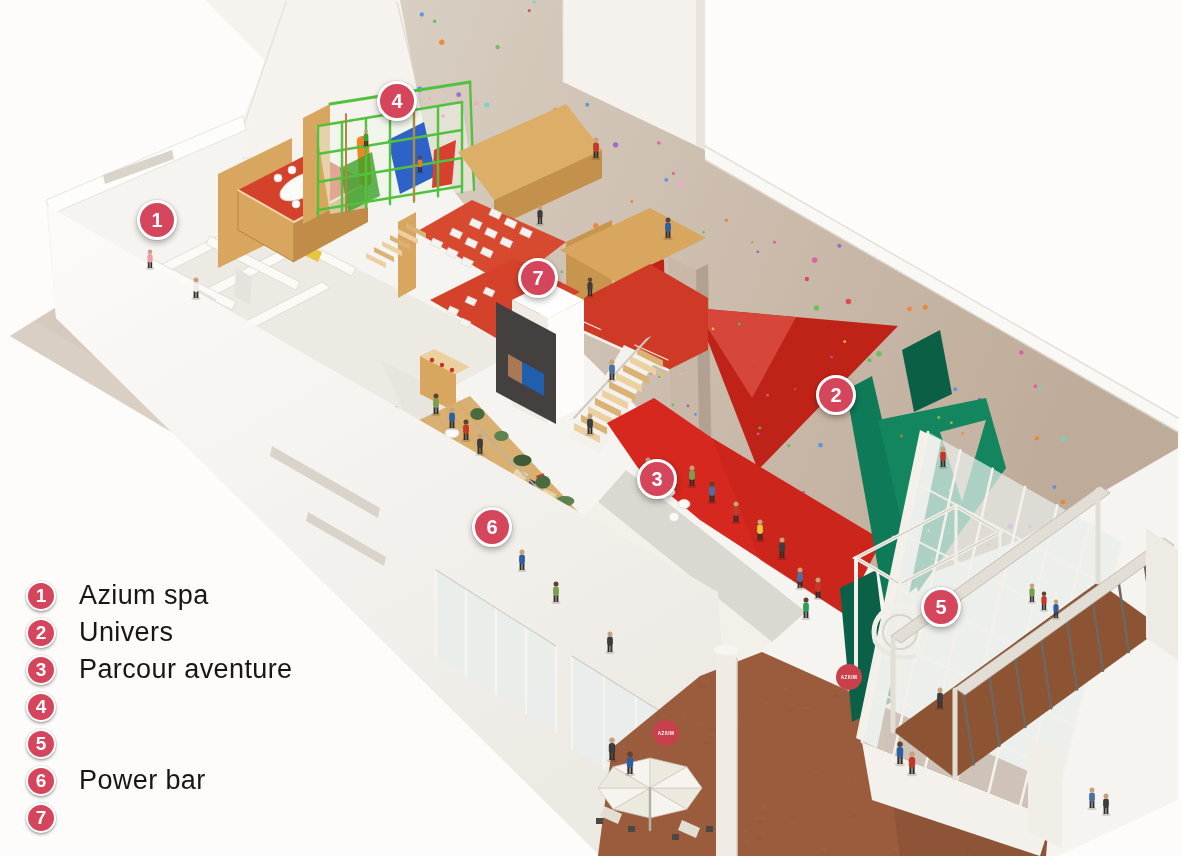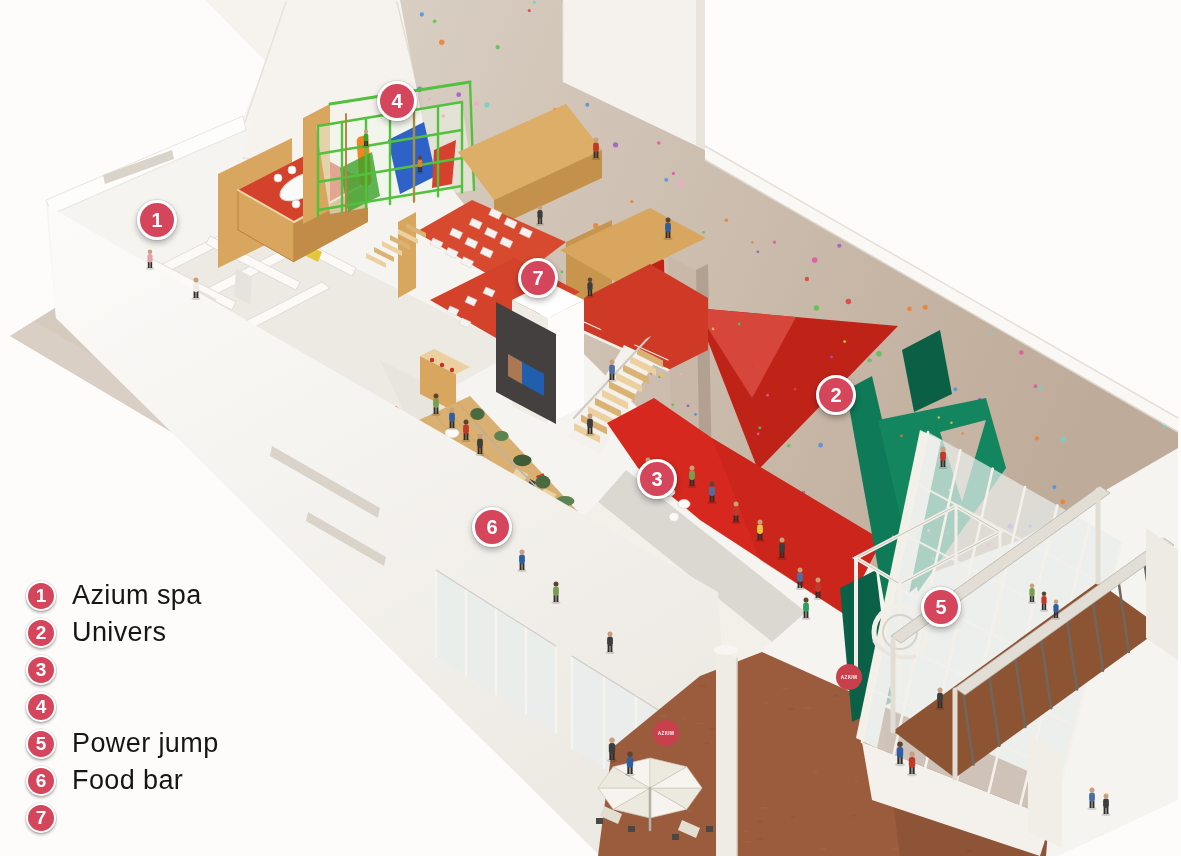--- a/index.html
+++ b/index.html
@@ -22,21 +22,21 @@
   }
   .legend-row{display:flex;align-items:center;height:37px;}
   .legend-badge{
     width:30px;height:30px;border-radius:50%;flex:0 0 30px;
     border:2px solid #fff;box-sizing:border-box;
     display:flex;align-items:center;justify-content:center;
     color:#fff;font-size:19px;font-weight:bold;
     box-shadow:0 0 0 1px rgba(0,0,0,0.07),0 2px 3px rgba(0,0,0,0.28);
   }
   .legend-label{
-    margin-left:16px;font-size:27px;color:#161616;letter-spacing:0.4px;white-space:nowrap;
+    margin-left:23px;font-size:27px;color:#161616;letter-spacing:0.4px;white-space:nowrap;
   }
 </style>
 </head>
 <body>
 
 <div class="stage">
   <svg id="scene" width="1181" height="856" viewBox="0 0 1181 856">
       <g>
         <path d="M10,336L58,306L1040,876L918,876Z" fill="#d5cabe"></path>
         <path d="M10,336L34,321L990,876L918,876Z" fill="#ded4c8" opacity="0.55"></path>
@@ -887,34 +887,34 @@
       <span class="legend-label">Azium spa</span>
     </div>
 
     <div class="legend-row">
       <span class="legend-badge" style="background: rgb(213, 69, 91);">2</span>
       <span class="legend-label">Univers</span>
     </div>
 
     <div class="legend-row">
       <span class="legend-badge" style="background: rgb(213, 69, 91);">3</span>
+      <span class="legend-label">Parcour aventure</span>
     </div>
 
     <div class="legend-row">
       <span class="legend-badge" style="background: rgb(213, 69, 91);">4</span>
     </div>
 
     <div class="legend-row">
       <span class="legend-badge" style="background: rgb(213, 69, 91);">5</span>
-      <span class="legend-label">Power jump</span>
     </div>
 
     <div class="legend-row">
       <span class="legend-badge" style="background: rgb(213, 69, 91);">6</span>
-      <span class="legend-label">Food bar</span>
+      <span class="legend-label">Power bar</span>
     </div>
 
     <div class="legend-row">
       <span class="legend-badge" style="background: rgb(213, 69, 91);">7</span>
     </div>
   </div>
 
 </div>
 
 </body></html>

